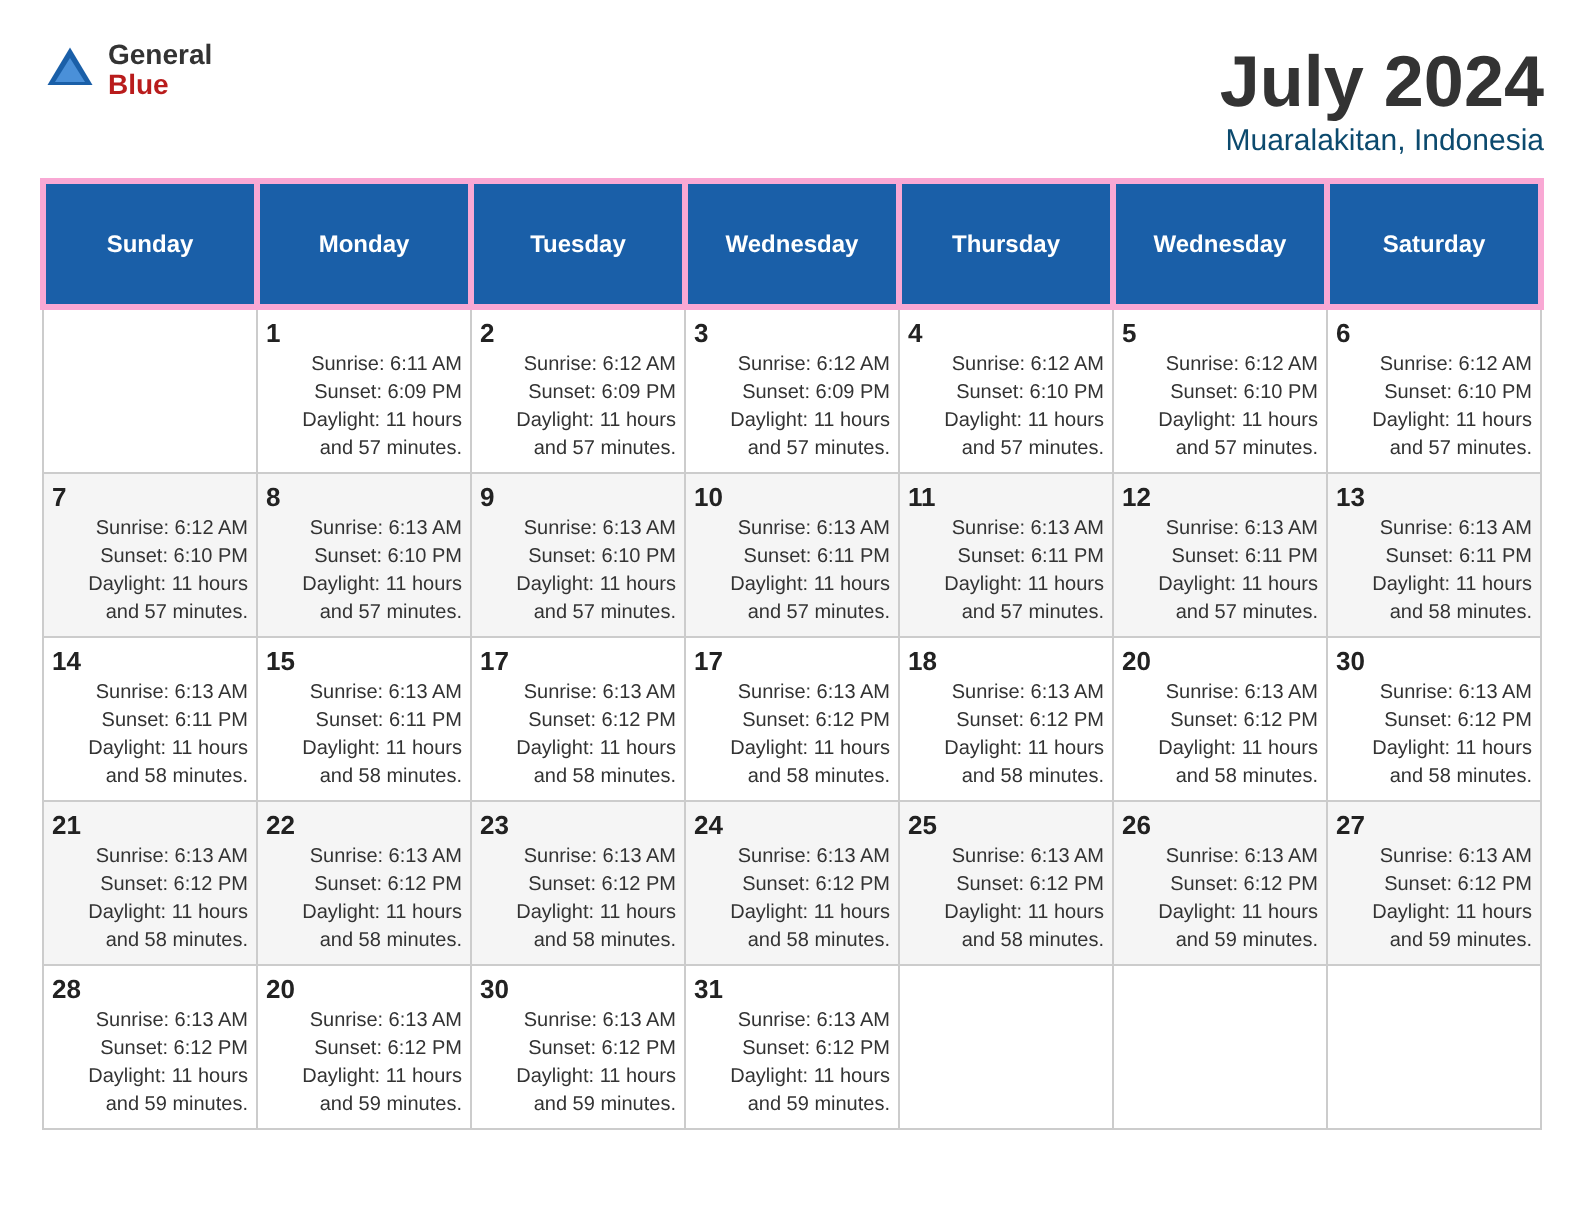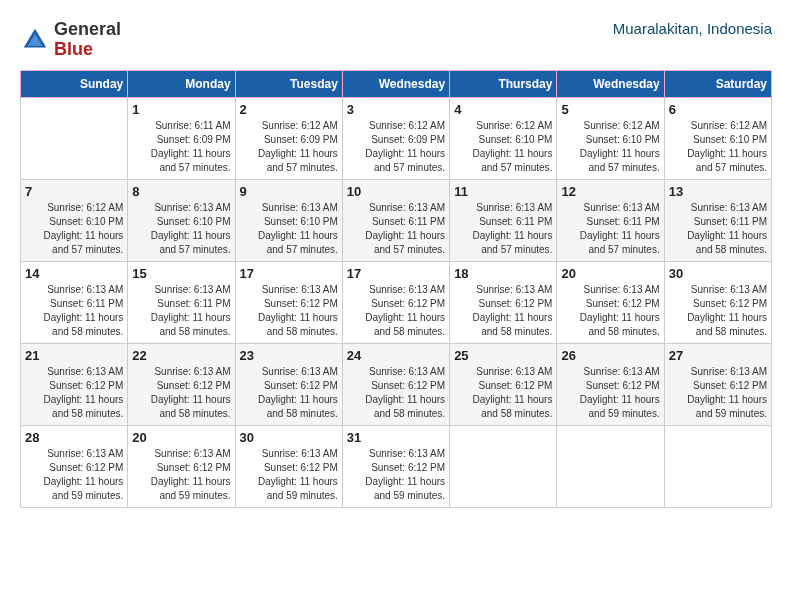--- a/index.html
+++ b/index.html
@@ -15,21 +15,21 @@
       justify-content: space-between;
       align-items: flex-start;
       margin-bottom: 10px;
     }
     .logo {
       display: flex;
       align-items: center;
       gap: 4px;
     }
     .logo-text {
-      font-size: 18px;
+      font-size: 14px;
       font-weight: bold;
       line-height: 1.1;
     }
     .logo-general { color: #333; }
     .logo-blue { color: #b91c1c; }
     .logo-icon {
       width: 30px;
       height: 30px;
     }
     .title-block {
@@ -46,25 +46,25 @@
       margin-left: 28px;
     }
     table {
       width: 100%;
       border-collapse: collapse;
       font-size: 11px;
     }
     thead tr th {
       background-color: #1a5fa8;
       color: #fff;
-      padding: 6px 4px;
-      text-align: right;
+      padding: 23px 4px;
+      text-align: center;
       font-size: 12px;
       font-weight: bold;
-      border: 1px solid #f9a8d4;
+      border: 3px solid #f9a8d4;
     }
     tbody tr td {
       border: 1px solid #ccc;
       padding: 4px;
       vertical-align: top;
       height: 80px;
       width: 14.28%;
     }
     .day-num {
       font-size: 13px;
@@ -91,20 +91,21 @@
     <svg class="logo-icon" viewBox="0 0 40 40">
       <polygon points="20,5 35,30 5,30" fill="#1a5fa8"></polygon>
       <polygon points="20,12 30,28 10,28" fill="#4a90d9"></polygon>
     </svg>
     <div class="logo-text">
       <div class="logo-general">General</div>
       <div class="logo-blue">Blue</div>
     </div>
   </div>
   <div class="title-block">
+    <div class="month-year">July 2024</div>
     <div class="location">Muaralakitan, Indonesia</div>
   </div>
 </div>
 
 <table>
   <thead>
     <tr>
     <th>Sunday</th>
         <th>Monday</th>
         <th>Tuesday</th>

